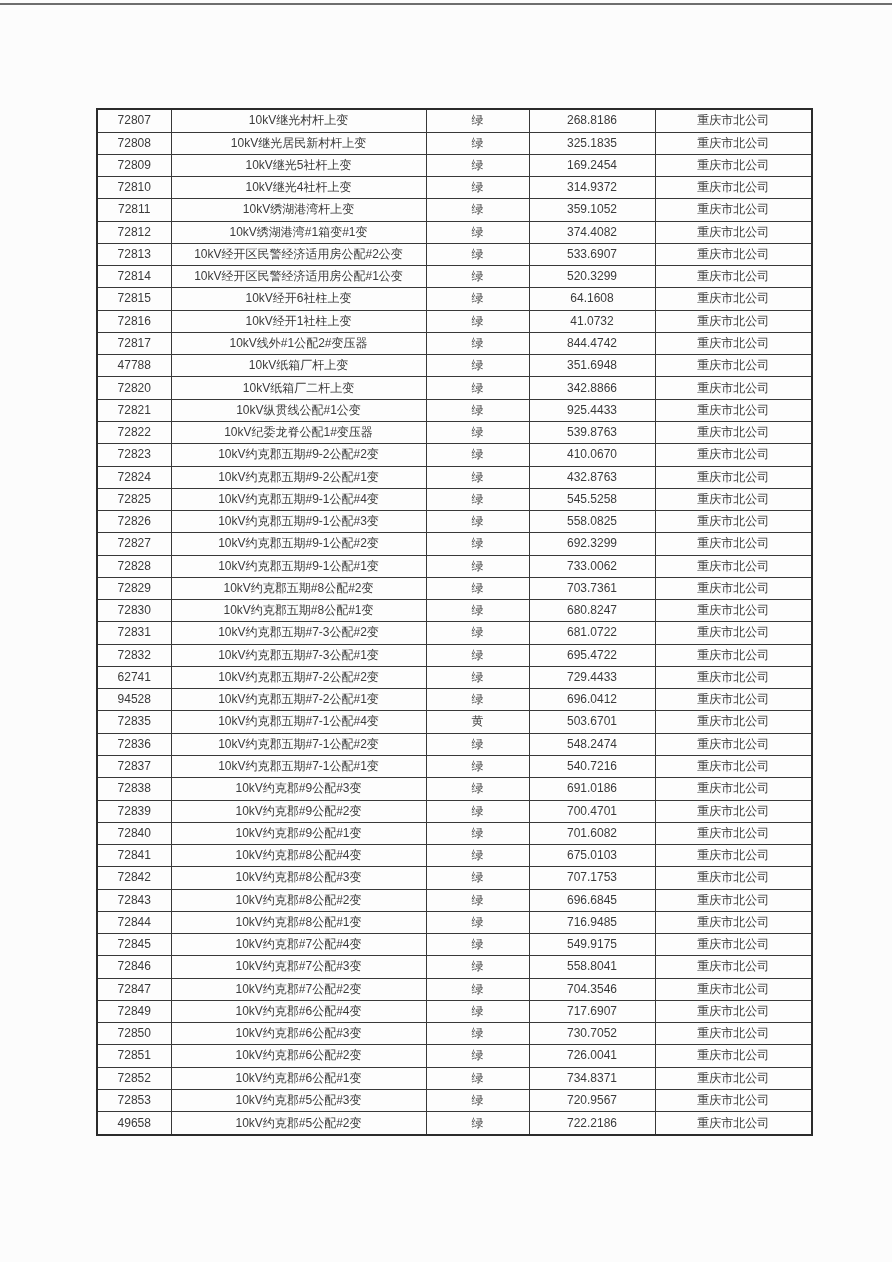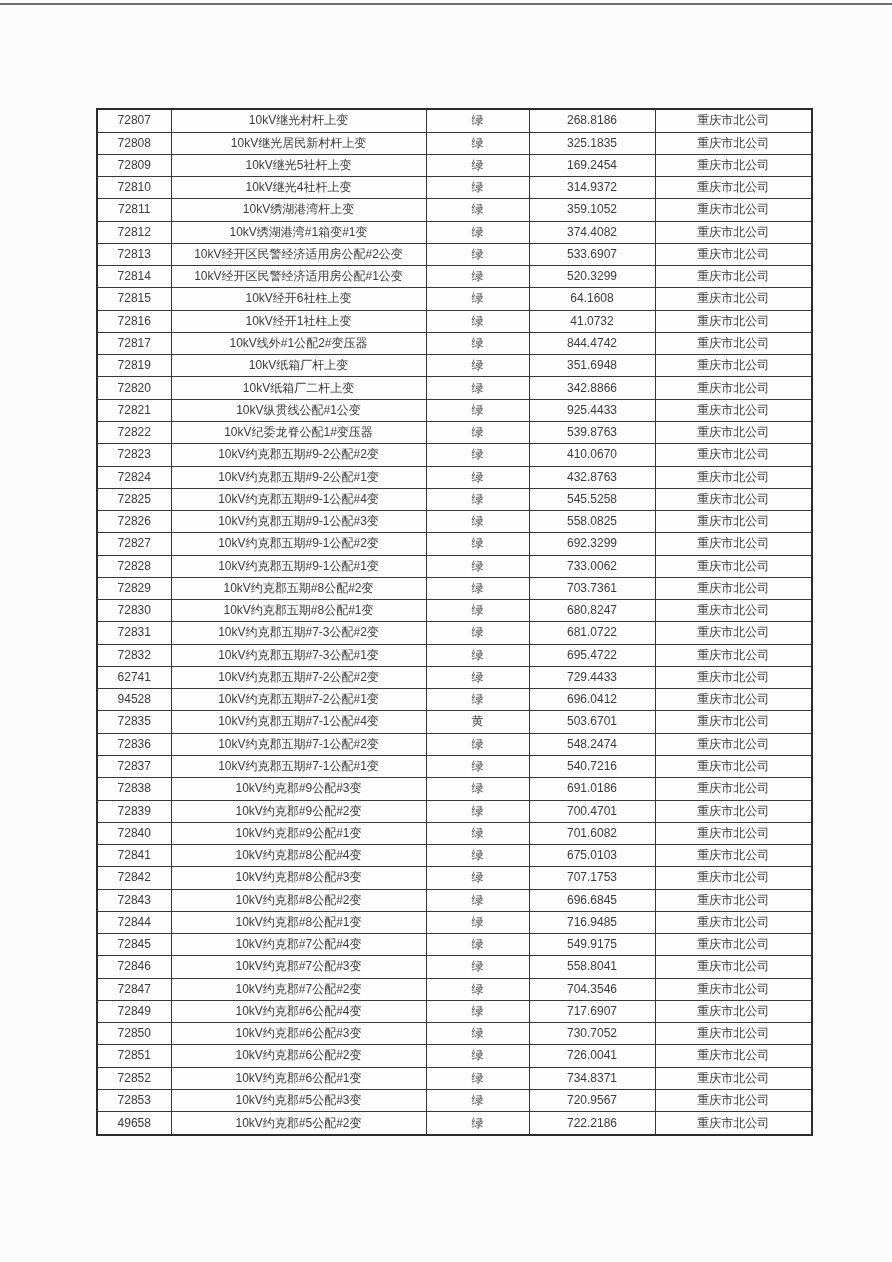--- a/index.html
+++ b/index.html
@@ -140,21 +140,21 @@
           <td>重庆市北公司</td>
         </tr>
         <tr>
           <td>72817</td>
           <td>10kV线外#1公配2#变压器</td>
           <td>绿</td>
           <td>844.4742</td>
           <td>重庆市北公司</td>
         </tr>
         <tr>
-          <td>72819</td>
+          <td>47788</td>
           <td>10kV纸箱厂杆上变</td>
           <td>绿</td>
           <td>351.6948</td>
           <td>重庆市北公司</td>
         </tr>
         <tr>
           <td>72820</td>
           <td>10kV纸箱厂二杆上变</td>
           <td>绿</td>
           <td>342.8866</td>

